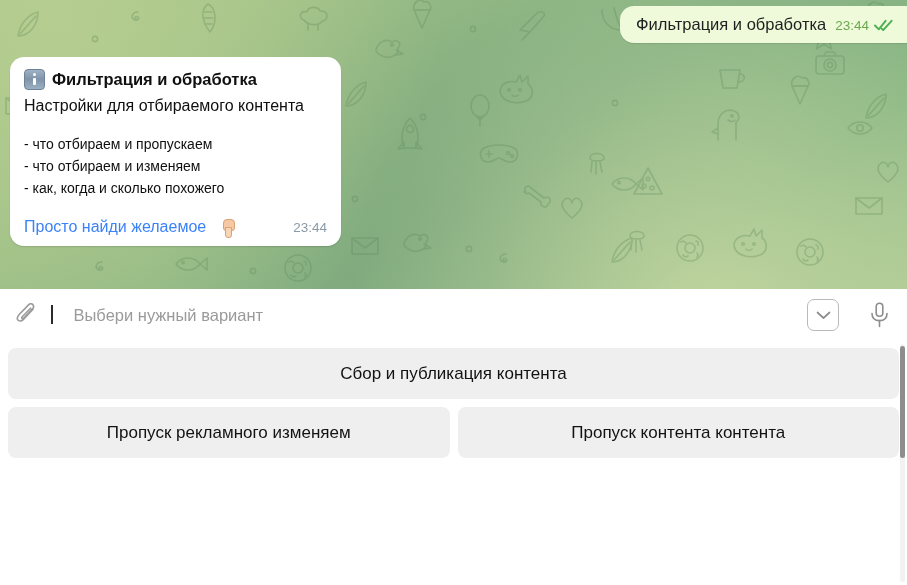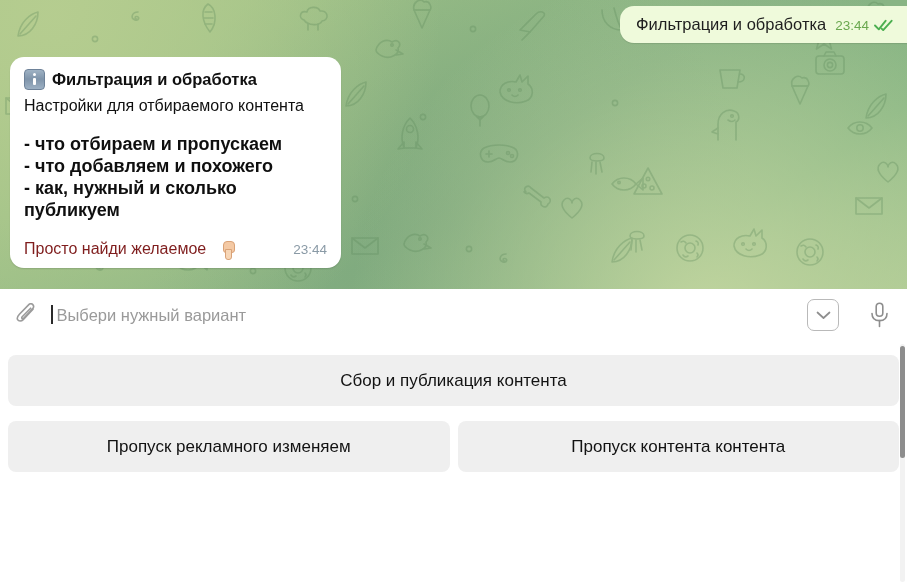--- a/index.html
+++ b/index.html
@@ -125,35 +125,34 @@
   .in-para {
     font-size: 16px;
     color: #0f0f0f;
     line-height: 21px;
     margin-top: 5px;
   }
   .in-list {
     margin-top: 17px;
   }
   .in-list div {
-    font-size: 18px;
+    font-size: 14px;
     color: #0f0f0f;
     line-height: 22px;
-    font-weight: bold;
   }
   .in-last {
     margin-top: 17px;
     display: flex;
     align-items: baseline;
     justify-content: space-between;
     gap: 10px;
   }
   .in-last-text {
     font-size: 16px;
-    color: #7f1d1d;
+    color: #3b82f6;
     line-height: 22px;
     display: flex;
     align-items: center;
     gap: 14px;
   }
   .hand-emoji {
     display: inline-block;
     width: 15px;
     height: 17px;
     position: relative;
@@ -210,21 +209,21 @@
   .caret {
     width: 1.5px;
     height: 19px;
     background: #2a2a2a;
     flex: 0 0 auto;
   }
   .placeholder {
     font-size: 16.5px;
     color: #9a9a9a;
     line-height: 20px;
-    padding-left: 4px;
+    padding-left: 21px;
     white-space: nowrap;
   }
   .kbd-btn {
     width: 30px; height: 30px;
     border: 1.4px solid #b9b9b9;
     border-radius: 7px;
     display: flex; align-items: center; justify-content: center;
     flex: 0 0 auto;
     margin-right: 26px;
   }
@@ -259,21 +258,20 @@
     display: flex;
     align-items: center;
     justify-content: center;
     font-size: 17px;
     color: #121212;
     text-align: center;
     line-height: 20px;
     padding: 0 6px;
     box-sizing: border-box;
     user-select: none;
-    margin-top: 7px;
   }
   .scrollbar-track {
     position: absolute;
     right: 2px;
     top: 344px;
     width: 5px;
     height: 238px;
     background: #f2f2f2;
     border-radius: 3px;
   }
@@ -496,22 +494,22 @@
     </div>
 
     <div class="bubble bubble-in">
       <div class="in-title">
         <span class="info-emoji"></span>
         <span>Фильтрация и обработка</span>
       </div>
       <div class="in-para">Настройки для отбираемого контента</div>
       <div class="in-list">
         <div>- что отбираем и пропускаем</div>
-        <div>- что добавляем и похожего</div>
-        <div>- как, нужный и сколько публикуем</div>
+        <div>- что отбираем и изменяем</div>
+        <div>- как, когда и сколько похожего</div>
       </div>
       <div class="in-last">
         <span class="in-last-text">
           <span>Просто найди желаемое</span>
           <span class="hand-emoji">
             <span class="palm"></span>
               <span class="finger"></span>
           </span>
         </span>
         <span class="time-in">23:44</span>

